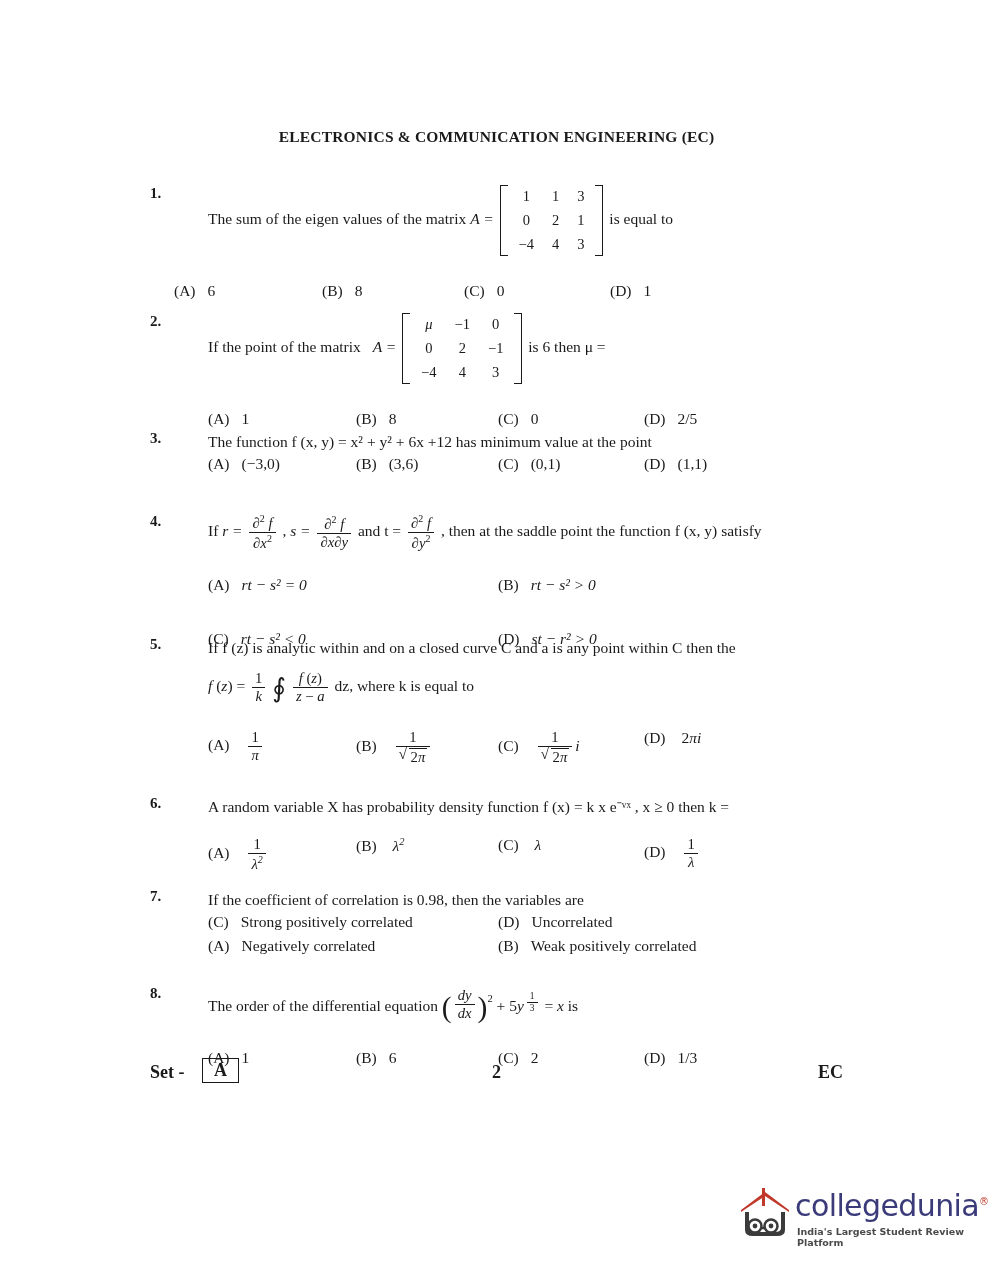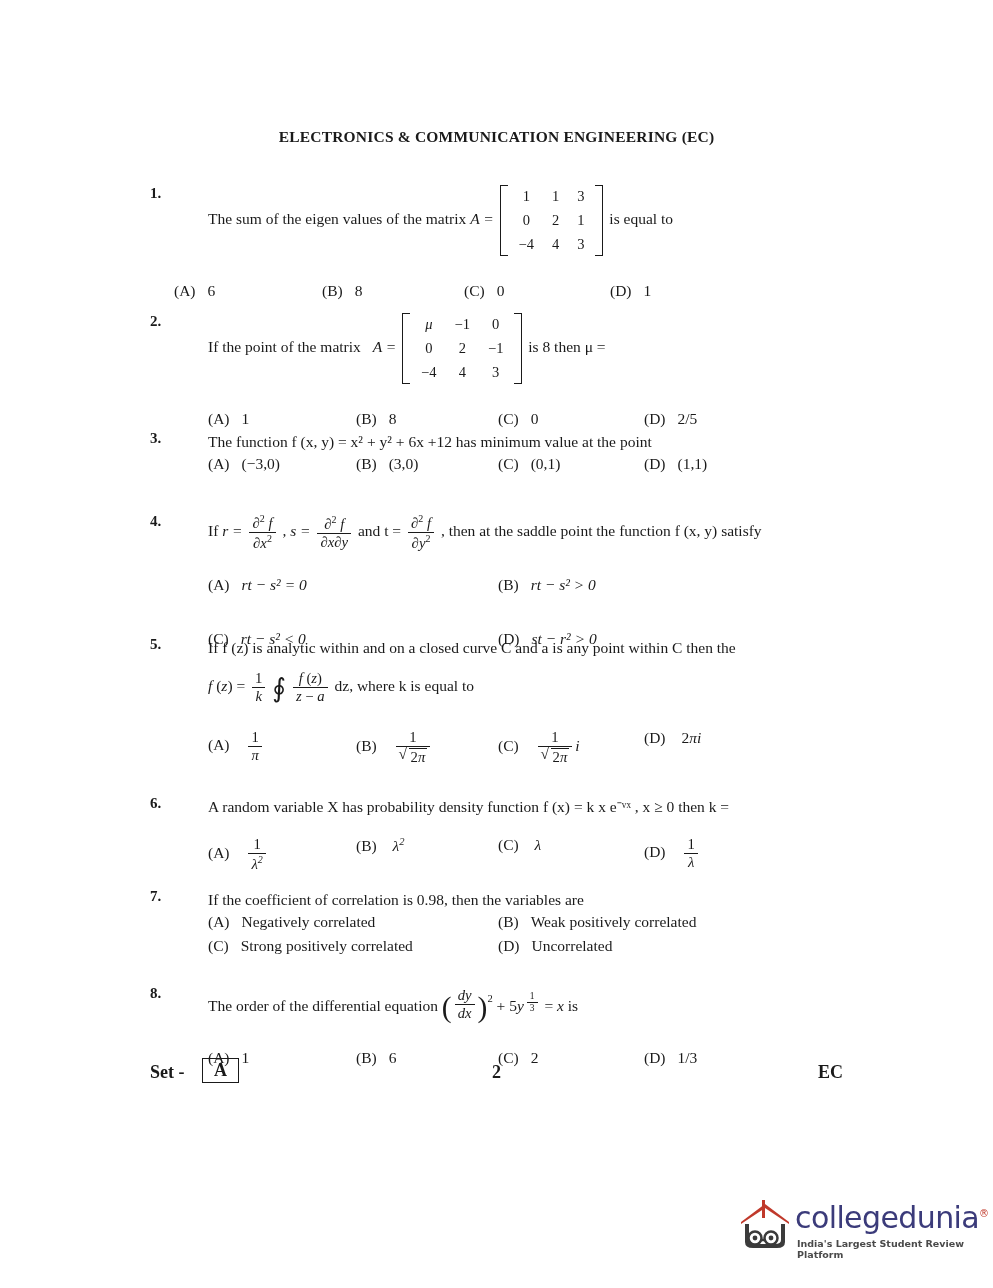--- a/index.html
+++ b/index.html
@@ -191,21 +191,20 @@
     top: 4px;
     font-weight: bold;
   }
   
   .logo {
     position: absolute;
     left: 735px;
     top: 1182px;
     width: 230px;
     height: 72px;
-    margin-top: 12px;
   }
   .logo-mark {
     position: absolute;
     left: 0;
     top: 0;
     width: 58px;
     height: 60px;
   }
   .logo-text {
     position: absolute;
@@ -293,38 +292,38 @@
             <td>−1</td>
           </tr>
           <tr>
             <td>−4</td>
             <td>4</td>
             <td>3</td>
           </tr>
         </tbody>
           </table>
       </span>
-      <span>is 8 then  μ =</span>
+      <span>is 6 then  μ =</span>
     </div>
     <div class="opts" style="margin-top:26px;height:24px;">
       <span class="opt o1"><span class="lab">(A)</span><span>1</span></span>
       <span class="opt o2"><span class="lab">(B)</span><span>8</span></span>
       <span class="opt o3"><span class="lab">(C)</span><span>0</span></span>
       <span class="opt o4"><span class="lab">(D)</span><span>2/5</span></span>
     </div>
   </div>
 
   <div class="qblock" style="top:430px;">
     <div class="qnum">3.</div>
     <div class="qbody">
       <span>The function  f (x, y) = x² + y² + 6x +12  has minimum value at the point</span>
     </div>
     <div class="opts" style="margin-top:2px;height:24px;">
       <span class="opt o1"><span class="lab">(A)</span><span>(−3,0)</span></span>
-      <span class="opt o2"><span class="lab">(B)</span><span>(3,0)</span></span>
+      <span class="opt o2"><span class="lab">(B)</span><span>(3,6)</span></span>
       <span class="opt o3"><span class="lab">(C)</span><span>(0,1)</span></span>
       <span class="opt o4"><span class="lab">(D)</span><span>(1,1)</span></span>
     </div>
   </div>
 
   <div class="qblock" style="top:513px;">
     <div class="qnum">4.</div>
     <div class="qbody">
       <span>If</span>
       <span class="it">r =</span>
@@ -416,26 +415,26 @@
       </span>
     </div>
   </div>
 
   <div class="qblock" style="top:888px;">
     <div class="qnum">7.</div>
     <div class="qbody">
       <span>If the coefficient of correlation is 0.98, then the variables are</span>
     </div>
     <div class="opts opts2col" style="margin-top:2px;height:22px;">
+      <span class="opt o1 wide-opt"><span class="lab">(C)</span><span>Strong positively correlated</span></span>
+      <span class="opt o2 wide-opt"><span class="lab">(D)</span><span>Uncorrelated</span></span>
+    </div>
+    <div class="opts opts2col" style="margin-top:2px;height:22px;">
       <span class="opt o1 wide-opt"><span class="lab">(A)</span><span>Negatively correlated</span></span>
       <span class="opt o2 wide-opt"><span class="lab">(B)</span><span>Weak positively correlated</span></span>
-    </div>
-    <div class="opts opts2col" style="margin-top:2px;height:22px;">
-      <span class="opt o1 wide-opt"><span class="lab">(C)</span><span>Strong positively correlated</span></span>
-      <span class="opt o2 wide-opt"><span class="lab">(D)</span><span>Uncorrelated</span></span>
     </div>
   </div>
 
   <div class="qblock" style="top:985px;">
     <div class="qnum">8.</div>
     <div class="qbody">
       <span>The order of the differential equation</span>
       <span class="paren-pow">
         <span class="bigparen">(</span><span class="frac"><span class="num it">dy</span><span class="den it">dx</span></span><span class="bigparen">)</span><span class="sup">2</span>
       </span>

